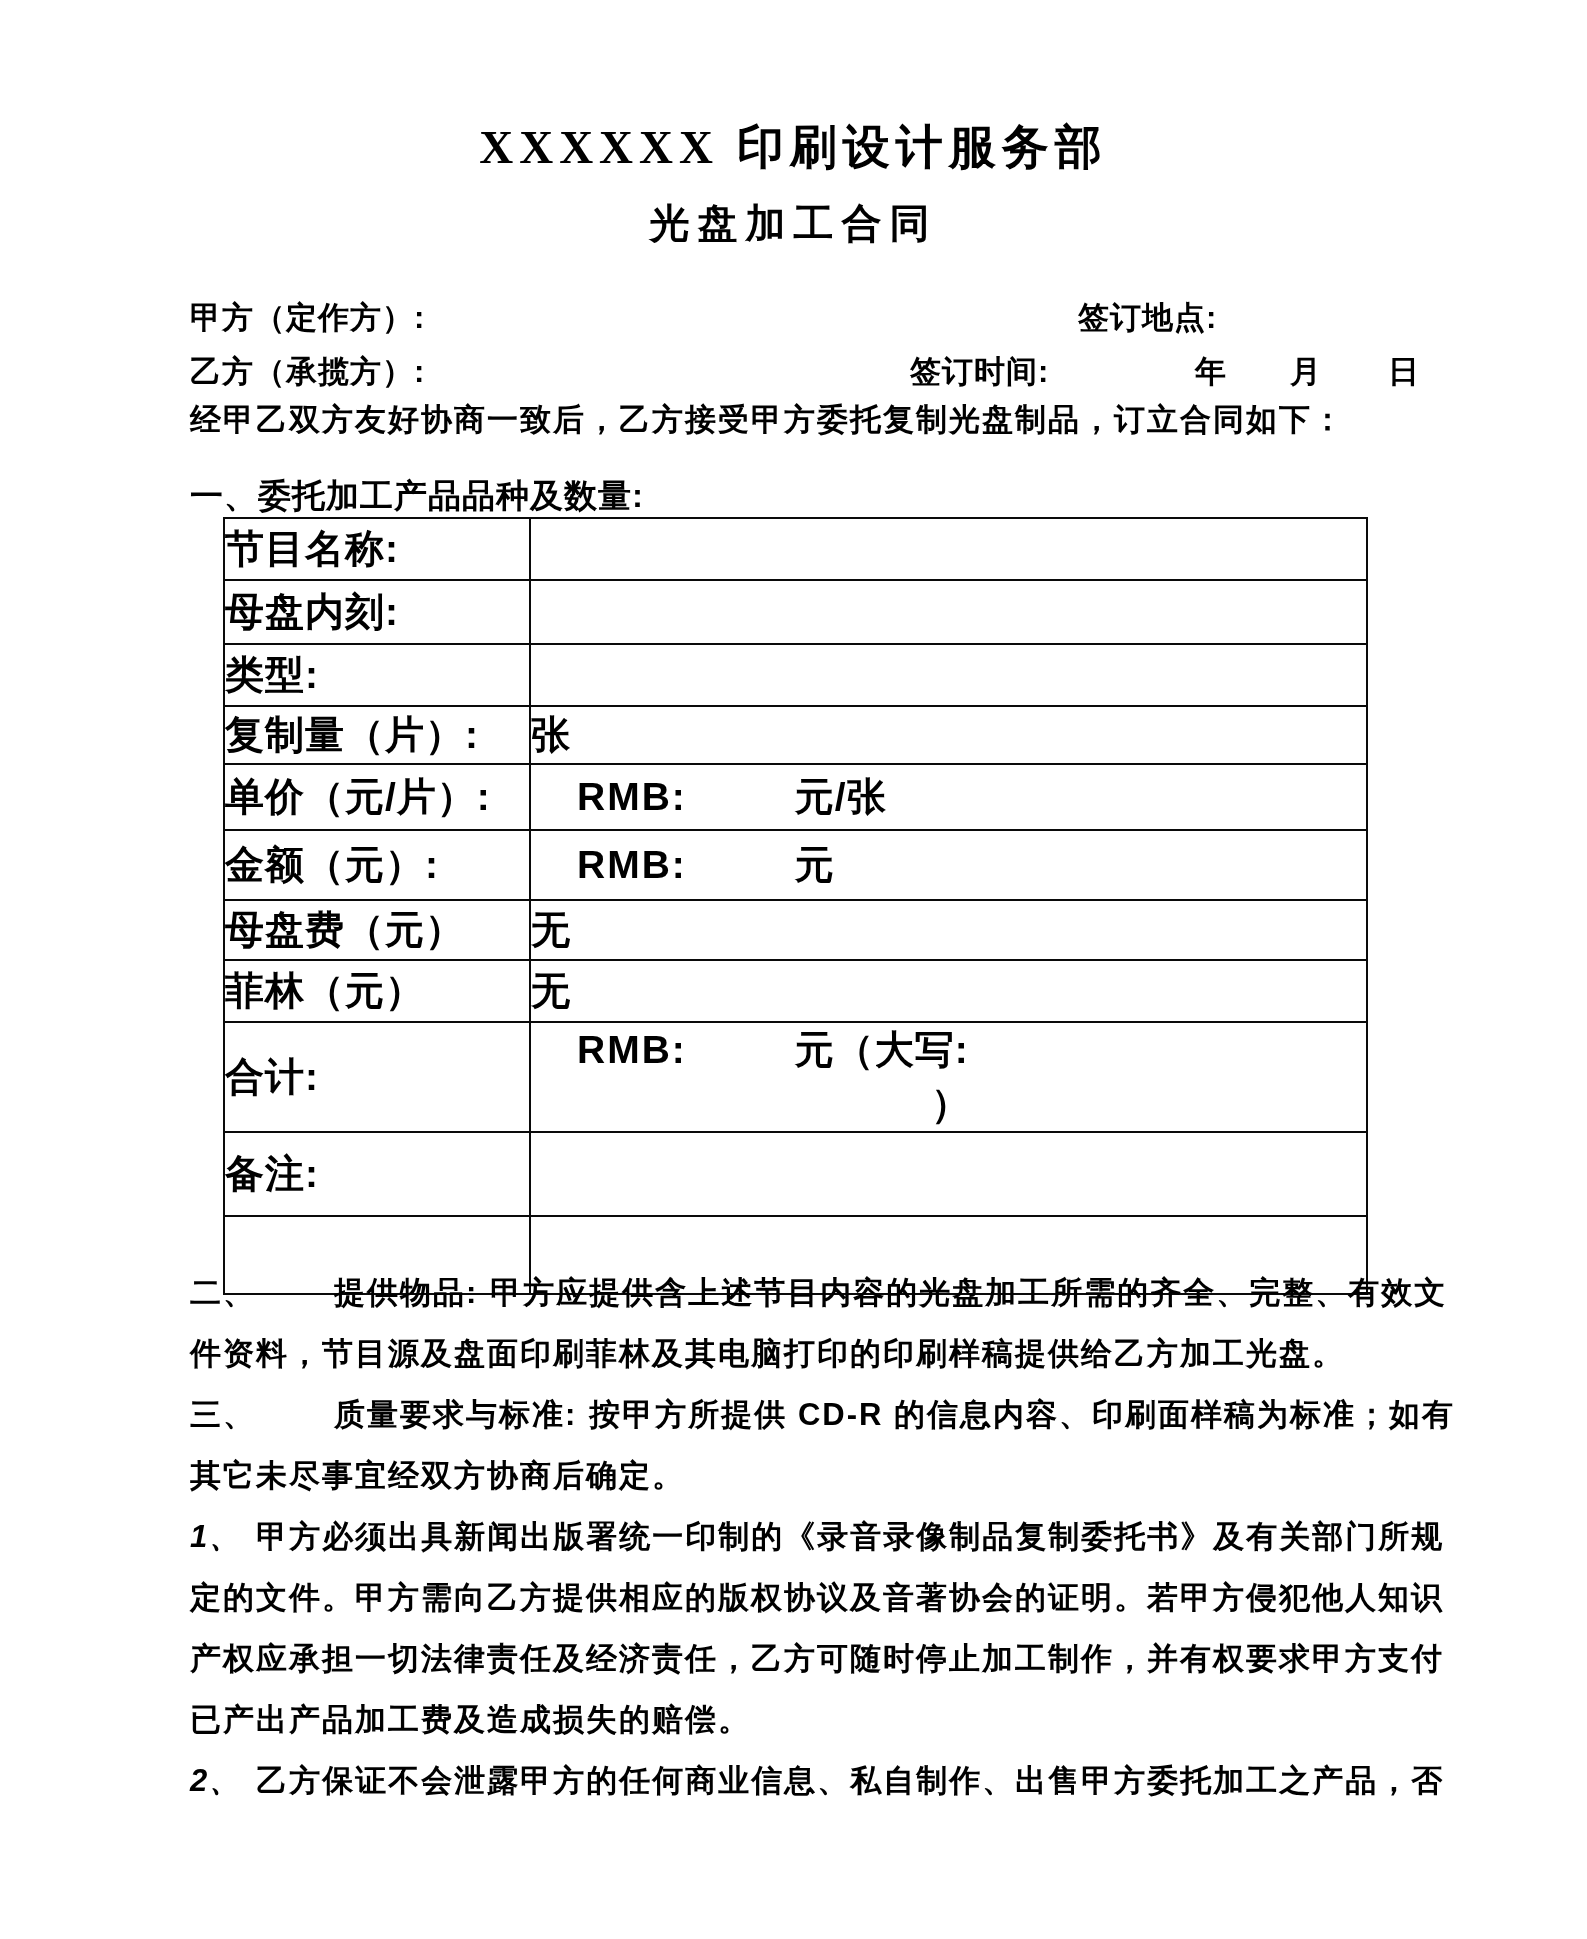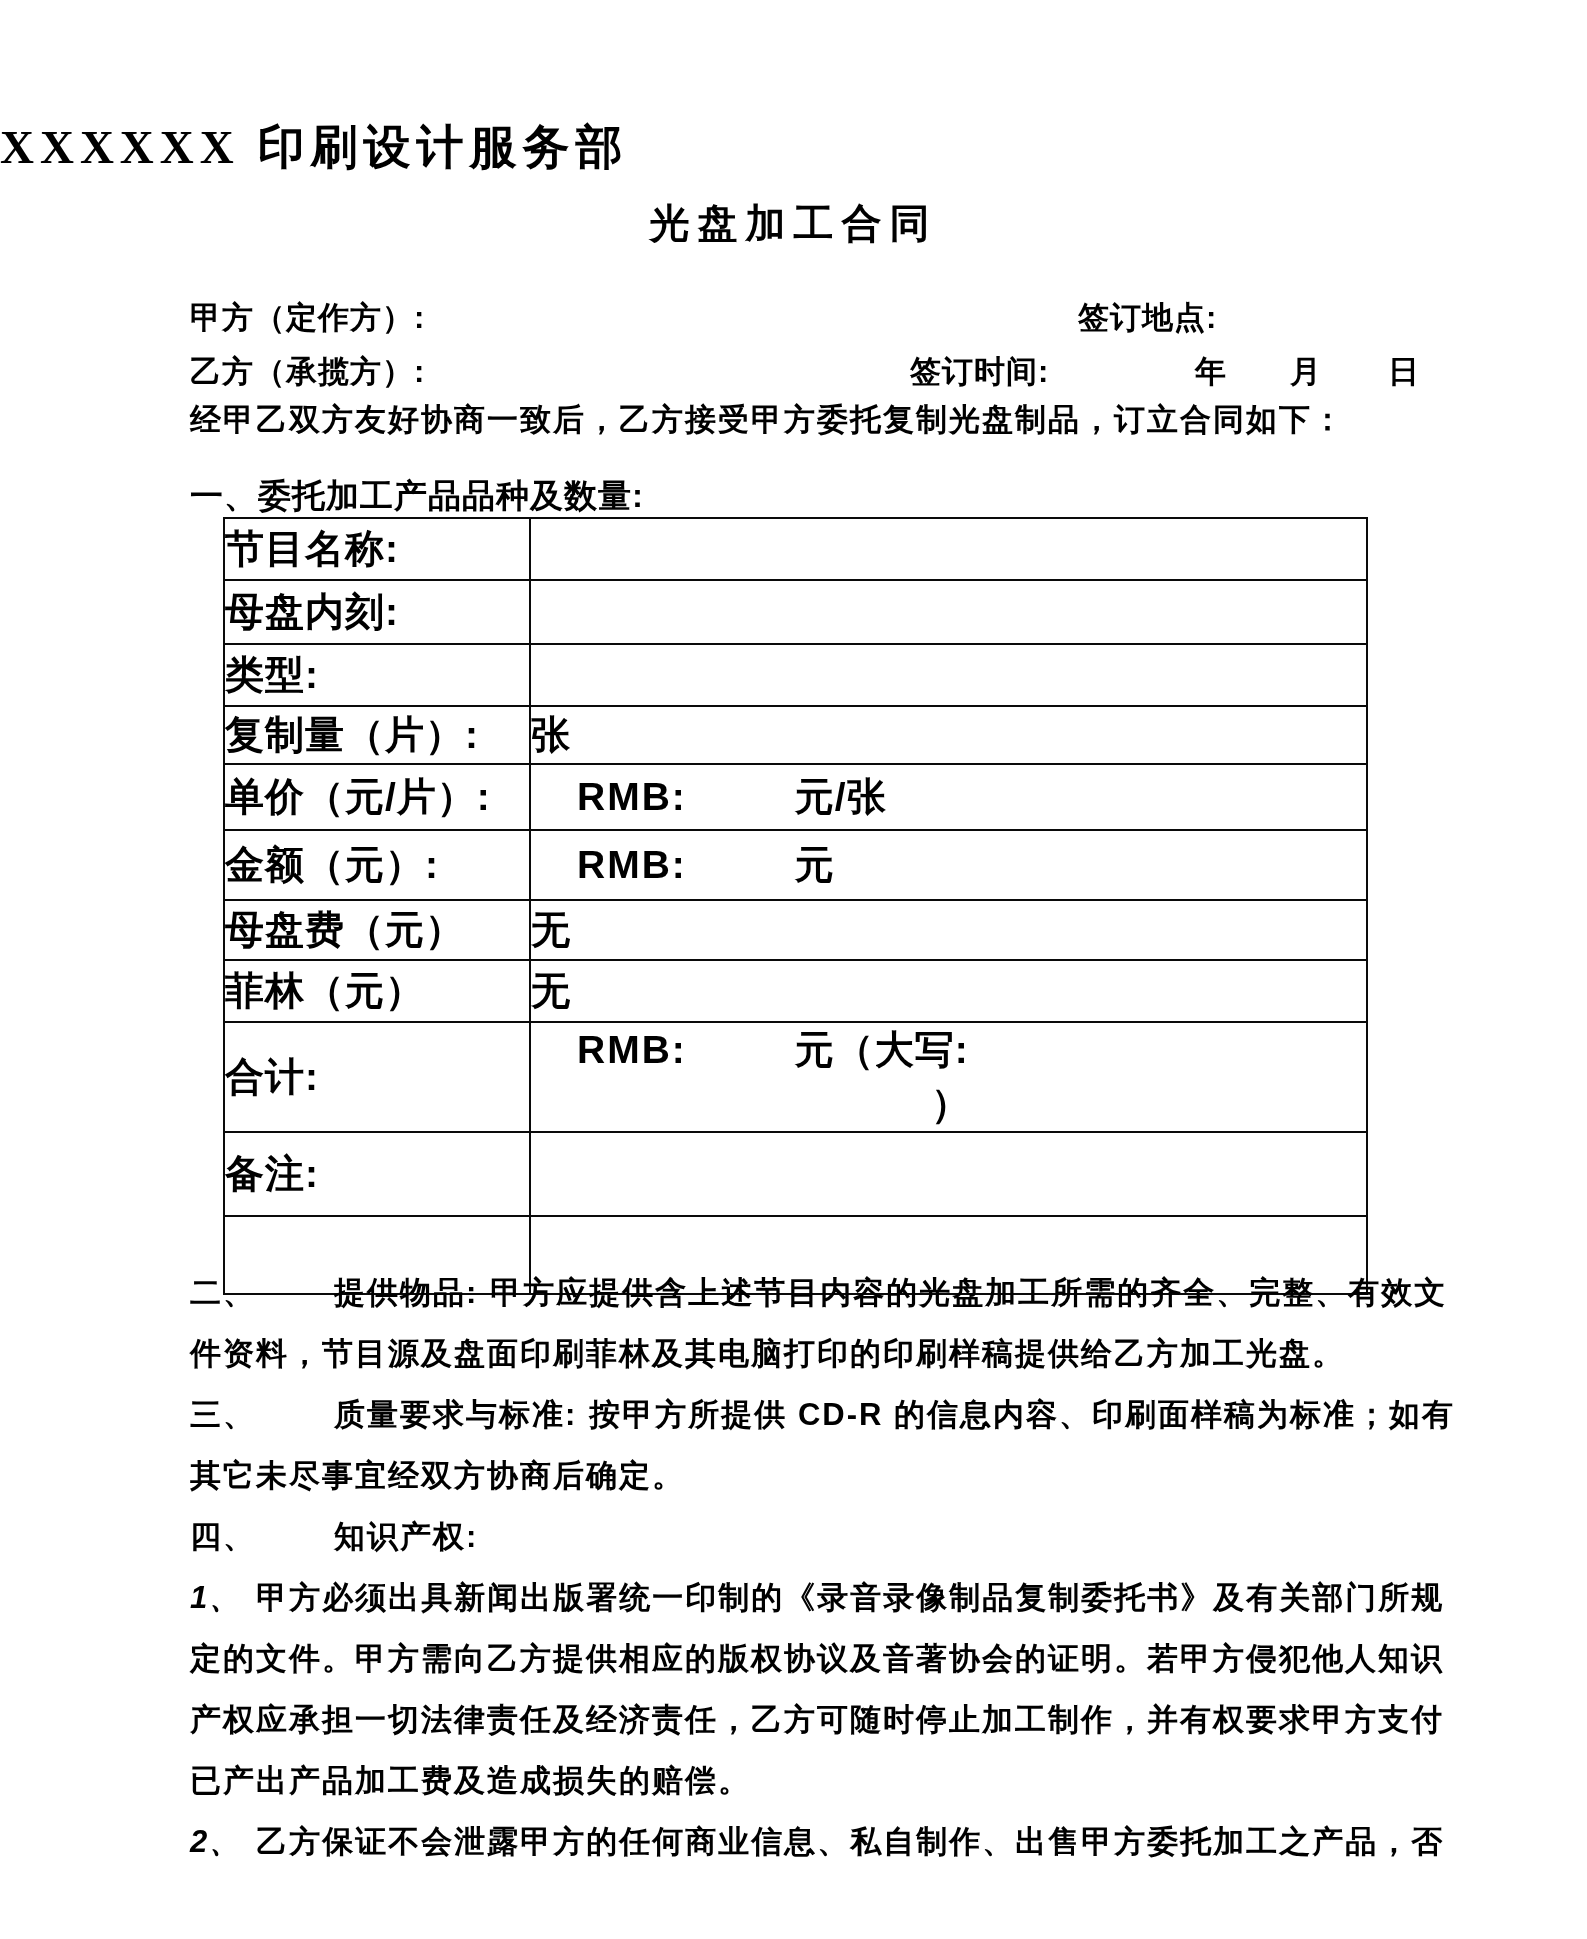--- a/index.html
+++ b/index.html
@@ -8,20 +8,21 @@
     width:1587px;height:1939px;
     background:#ffffff;
     margin:0 auto;
     font-family:"Liberation Sans","DejaVu Sans",sans-serif;
     color:#000;
     overflow:hidden;
   }
   
   .doc-title{
     position:absolute;left:0;top:116px;width:100%;
+    text-align:center;
     font-family:"Liberation Serif","DejaVu Serif",serif;
     font-weight:bold;font-size:47px;letter-spacing:6px;
     white-space:nowrap;
   }
   .doc-subtitle{
     position:absolute;left:0;top:196px;width:100%;
     text-align:center;
     font-family:"Liberation Serif","DejaVu Serif",serif;
     font-weight:bold;font-size:40px;letter-spacing:8px;
     white-space:nowrap;
@@ -142,23 +143,20 @@
     <div class="tline">
       <span class="num-tab">二、</span><span class="sec-title">提供物品:</span><span>甲方应提供含上述节目内容的光盘加工所需的齐全、完整、有效文</span>
     </div>
     <div class="tline">件资料，节目源及盘面印刷菲林及其电脑打印的印刷样稿提供给乙方加工光盘。</div>
 
     <div class="tline">
       <span class="num-tab">三、</span><span class="sec-title">质量要求与标准:</span><span>按甲方所提供 CD-R 的信息内容、印刷面样稿为标准；如有</span>
     </div>
     <div class="tline">其它未尽事宜经双方协商后确定。</div>
 
-    <div class="tline">
-      <span class="num-tab">四、</span><span class="sec-title">知识产权:</span>
-    </div>
 
     <div class="tline">
       <span class="num-small">1、</span><span>甲方必须出具新闻出版署统一印制的《录音录像制品复制委托书》及有关部门所规</span>
     </div>
     <div class="tline">定的文件。甲方需向乙方提供相应的版权协议及音著协会的证明。若甲方侵犯他人知识</div>
     <div class="tline">产权应承担一切法律责任及经济责任，乙方可随时停止加工制作，并有权要求甲方支付</div>
     <div class="tline">已产出产品加工费及造成损失的赔偿。</div>
 
     <div class="tline">
       <span class="num-small">2、</span><span>乙方保证不会泄露甲方的任何商业信息、私自制作、出售甲方委托加工之产品，否</span>

